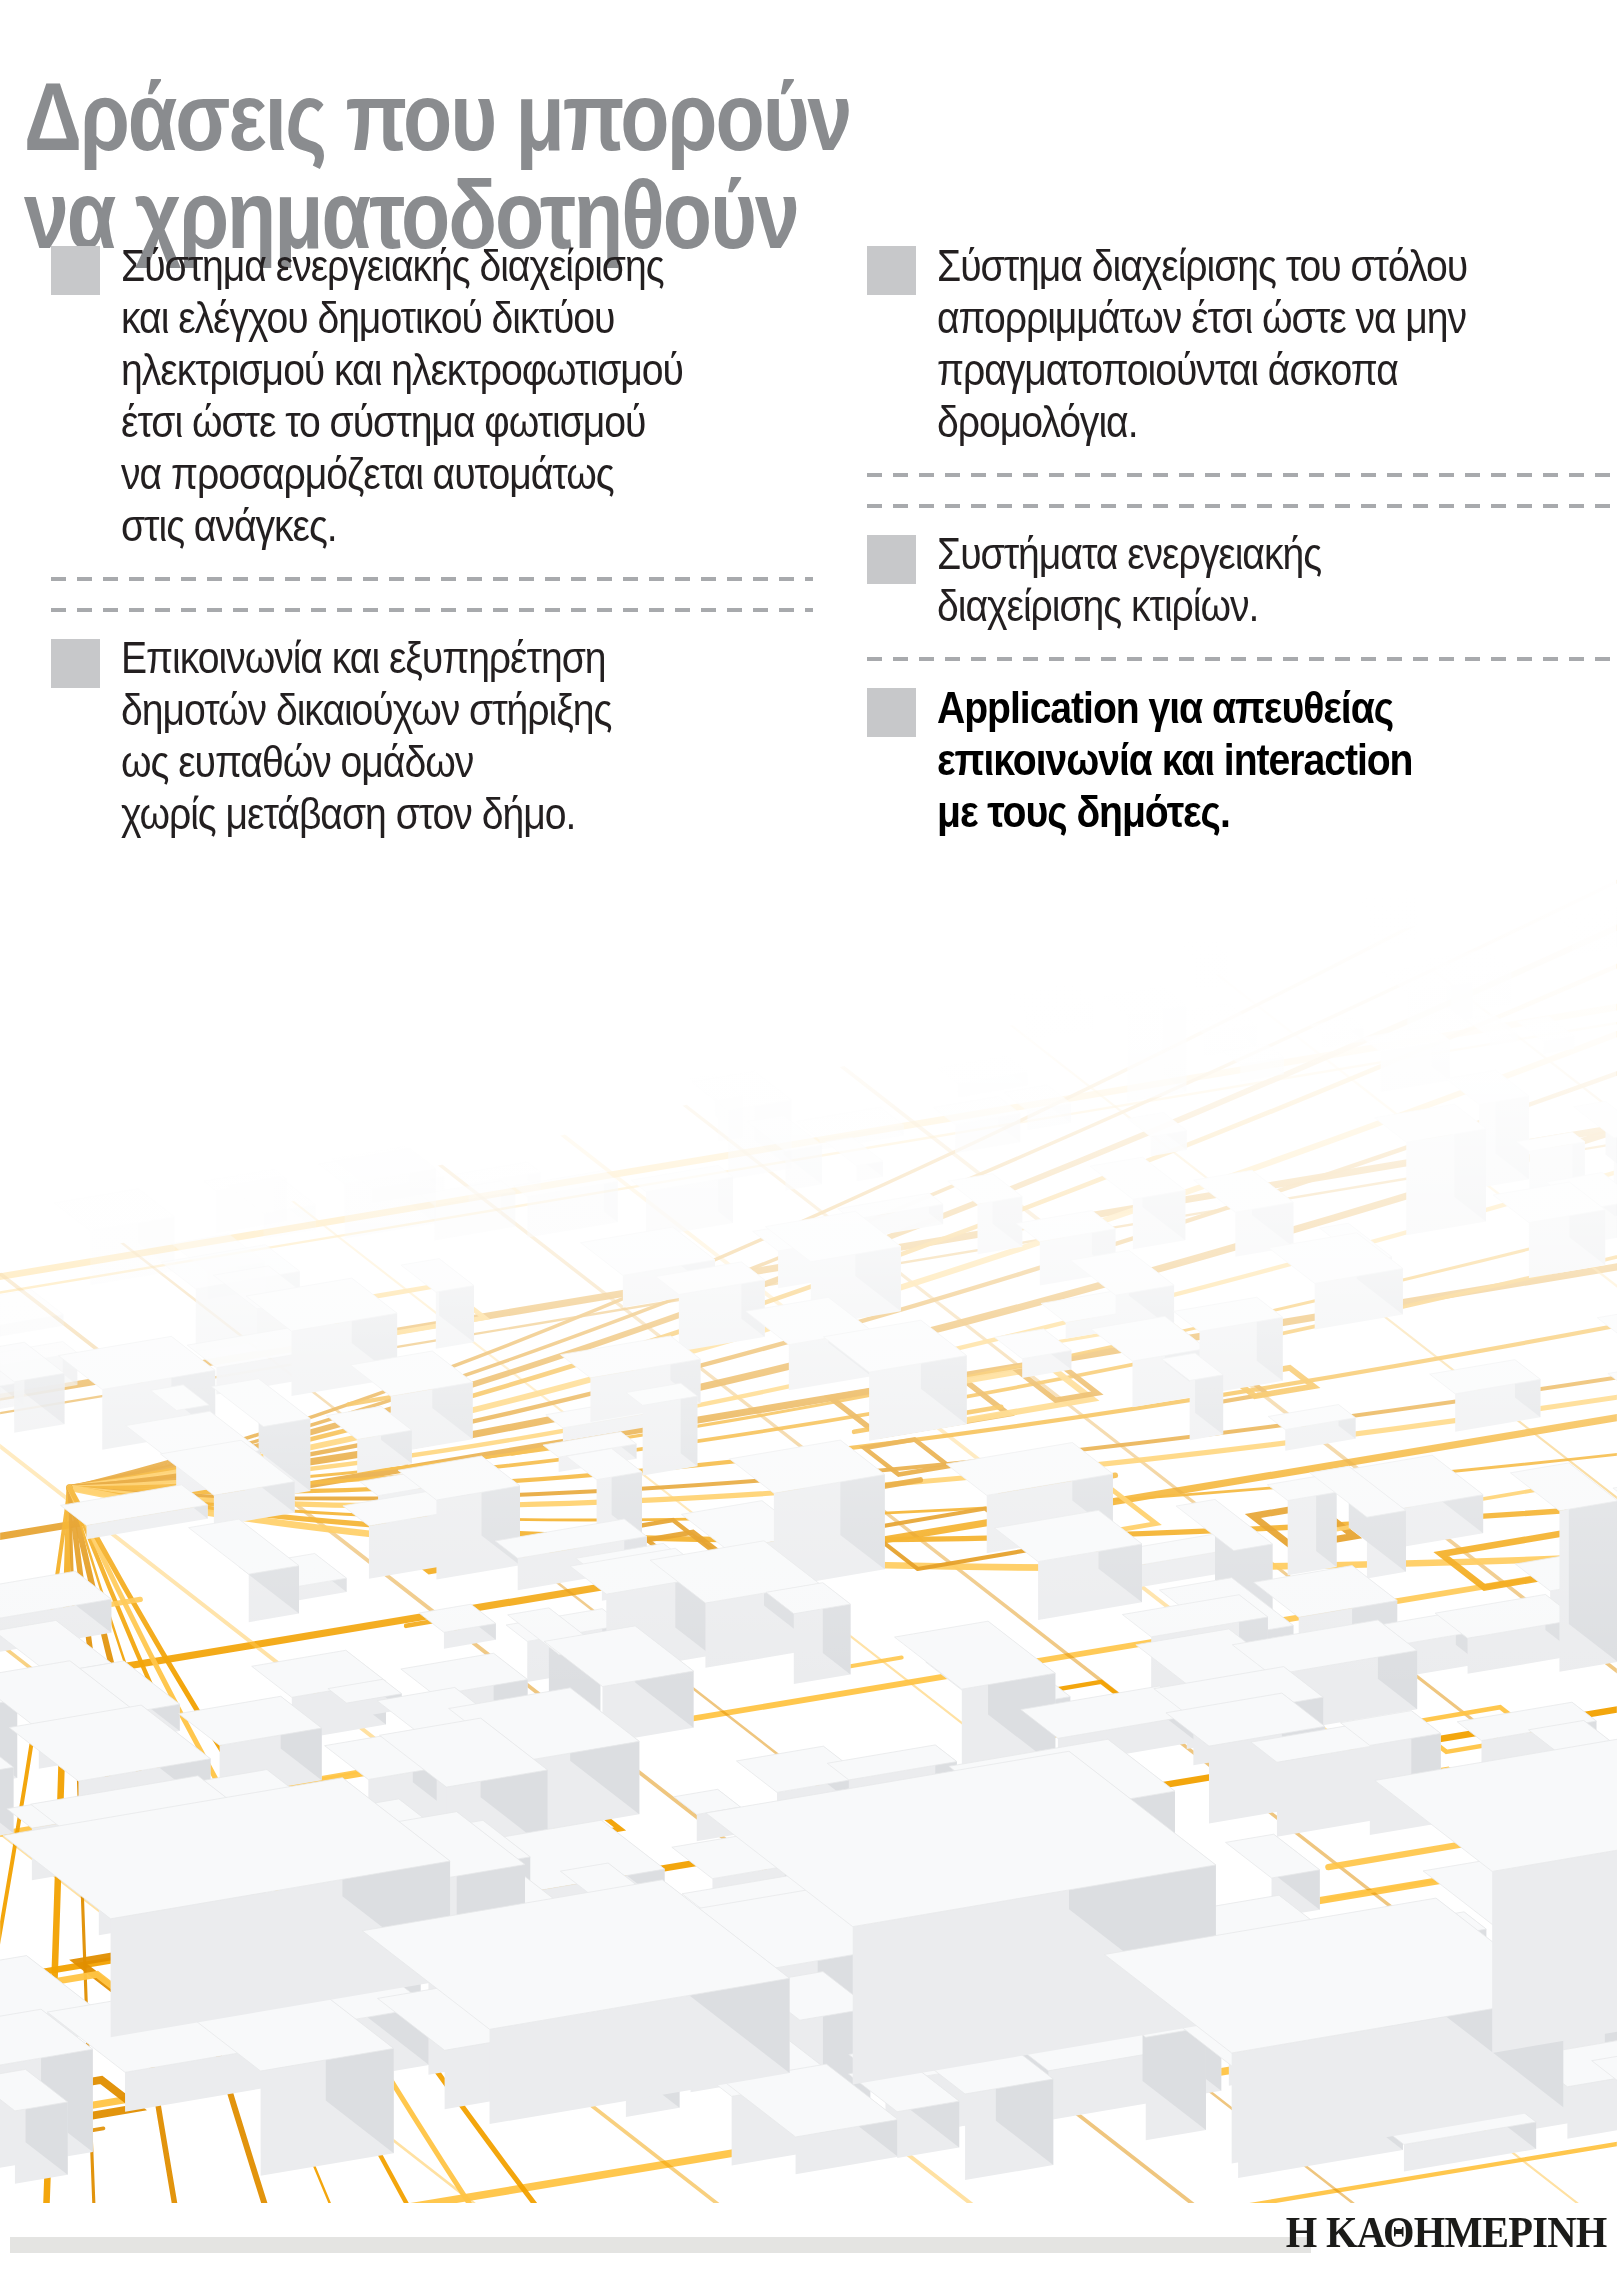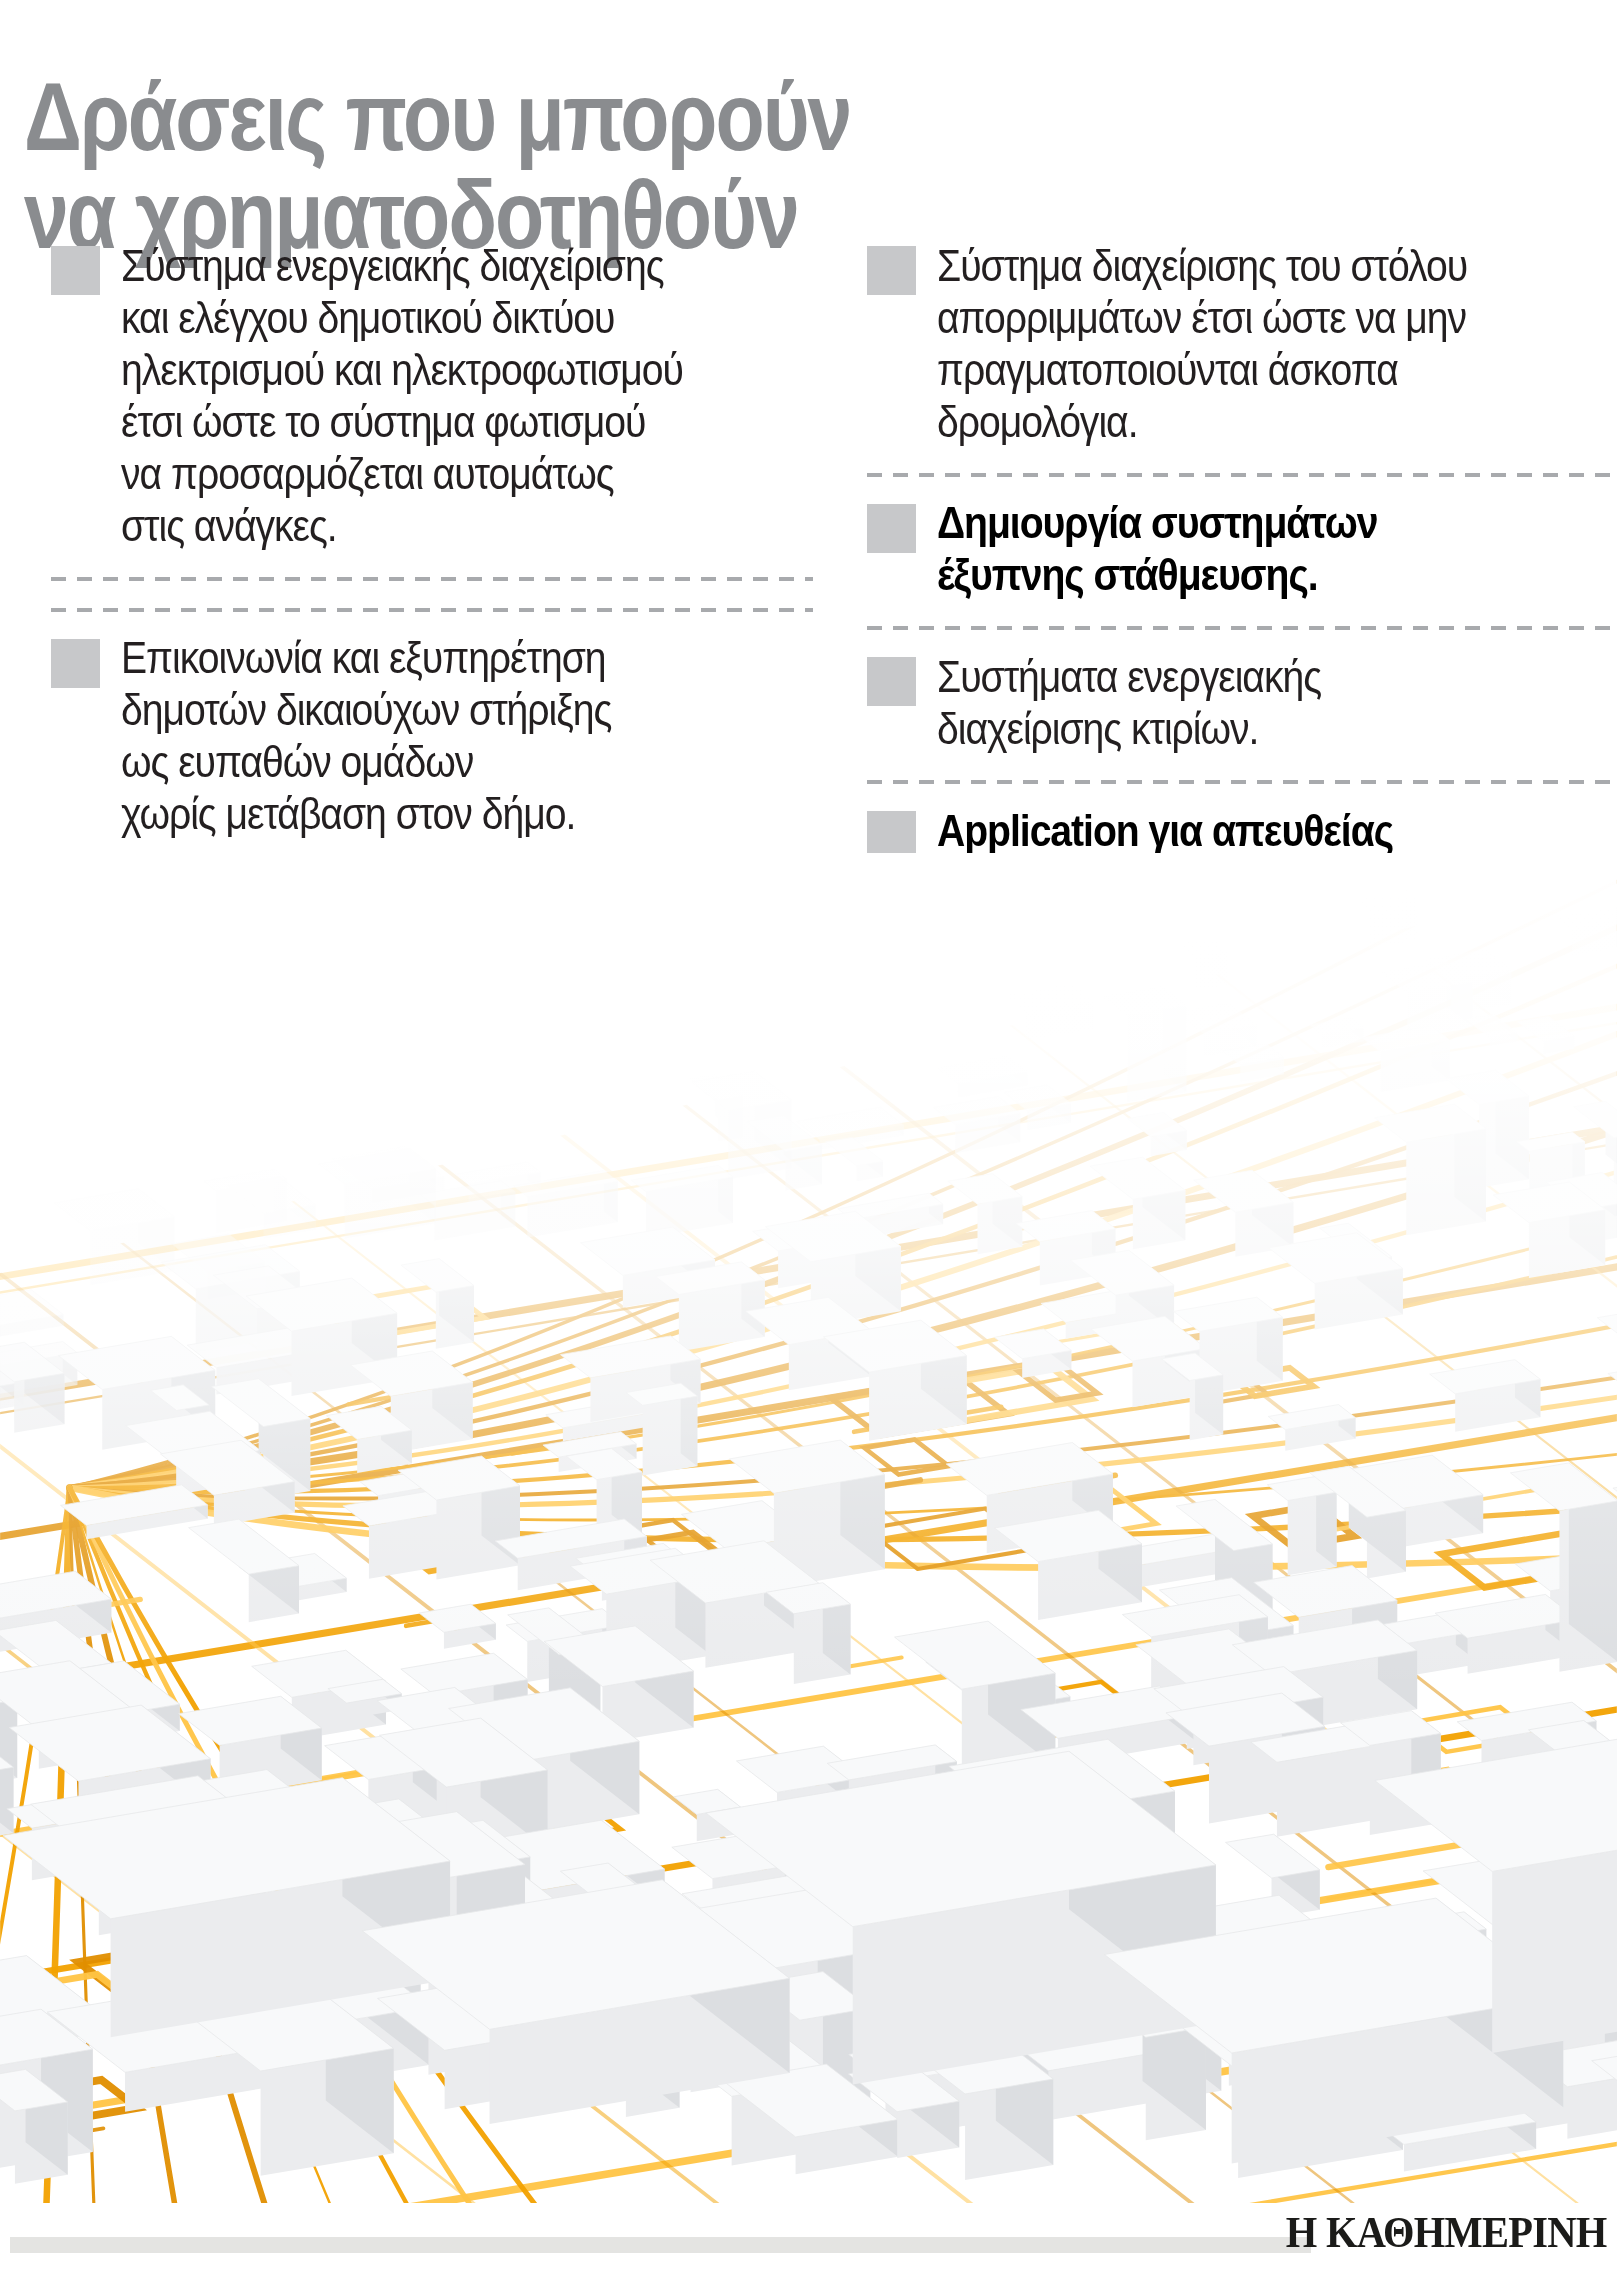--- a/index.html
+++ b/index.html
@@ -79,25 +79,20 @@
 
   <section class="col col-right">
     <div class="bullet">
       <span class="sq"></span>
       <p class="btext">Σύστημα διαχείρισης του στόλου
 απορριμμάτων έτσι ώστε να μην
 πραγματοποιούνται άσκοπα
 δρομολόγια.</p>
     </div>
     <div class="sep"></div>
-    <div class="bullet">
-      <span class="sq"></span>
-      <p class="btext b">Δημιουργία συστημάτων
-έξυπνης στάθμευσης.</p>
-    </div>
     <div class="sep"></div>
     <div class="bullet">
       <span class="sq"></span>
       <p class="btext">Συστήματα ενεργειακής
 διαχείρισης κτιρίων.</p>
     </div>
     <div class="sep"></div>
     <div class="bullet">
       <span class="sq"></span>
       <p class="btext b">Application για απευθείας

